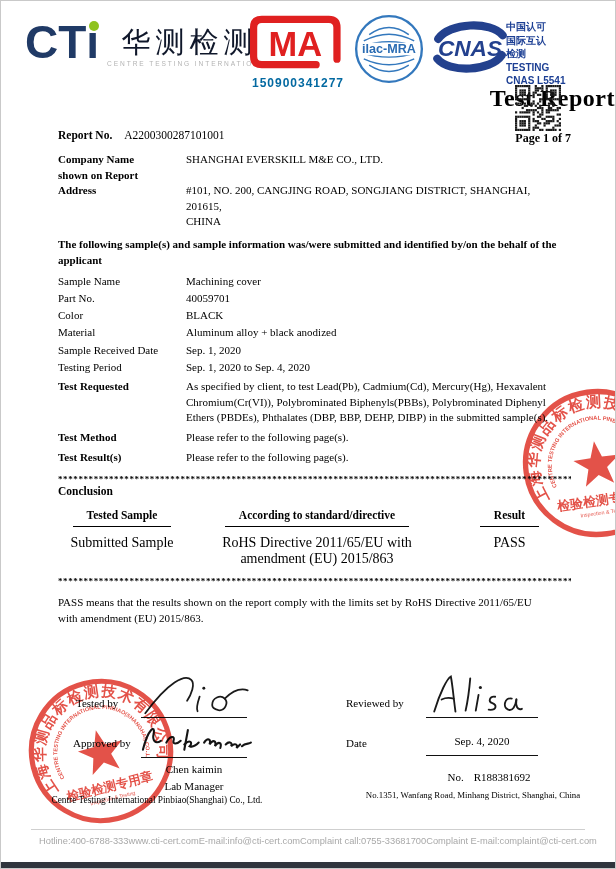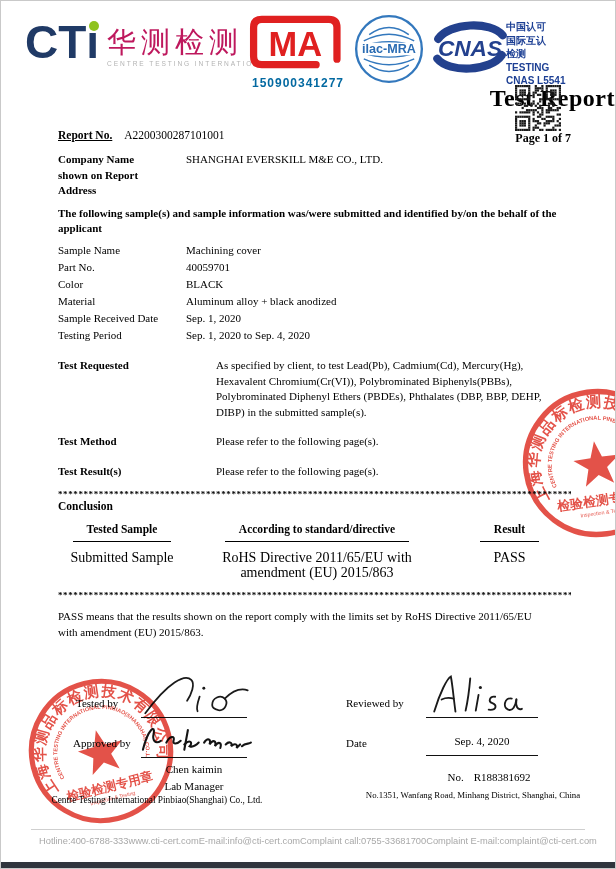--- a/index.html
+++ b/index.html
@@ -8,45 +8,45 @@
     border:1px solid #c9c9c9;box-sizing:border-box;overflow:hidden;
     font-family:"Liberation Serif",serif;color:#000;
   }
   
   .cti-logo{position:absolute;left:24px;top:18px;display:flex;align-items:flex-start;}
   .cti-mark{position:relative;font-family:"Liberation Sans",sans-serif;font-weight:800;
     font-size:46px;line-height:46px;color:#203a66;letter-spacing:0px;}
   .cti-i{font-weight:800;}
   .cti-dot{position:absolute;right:0px;top:2px;width:10px;height:10px;border-radius:50%;background:#8fc31f;}
   .cti-right{margin-left:8px;padding-top:8px;}
-  .cti-cn{font-size:29px;line-height:30px;color:#be185d;letter-spacing:5px;font-weight:500;}
+  .cti-cn{font-size:29px;line-height:30px;color:#0f172a;letter-spacing:5px;font-weight:500;text-align:center;}
   .cti-sub{font-family:"Liberation Sans",sans-serif;font-size:6.6px;letter-spacing:1.9px;color:#b3b3b3;margin-top:3px;white-space:nowrap;}
   .cma{position:absolute;left:246px;top:12px;width:102px;text-align:center;}
   .cma-number{font-family:"Liberation Sans",sans-serif;font-weight:bold;color:#0369a1;font-size:12px;letter-spacing:1px;margin-top:1px;}
   .ilac{position:absolute;left:352px;top:12px;}
   .cnas-mark{position:absolute;left:430px;top:16px;}
   .cnas-caption{position:absolute;left:505px;top:19px;font-family:"Liberation Sans",sans-serif;
     color:#1c3f94;font-weight:bold;font-size:10px;line-height:13.5px;}
   .title{position:absolute;left:0;right:0;top:84px;text-align:right;font-size:24px;font-weight:bold;letter-spacing:0.5px;}
   .qr{position:absolute;right:54px;top:84px;width:46px;height:46px;}
   .page-indicator{position:absolute;right:44px;top:130px;font-size:12px;font-weight:bold;}
   .report-no{position:absolute;left:57px;top:128px;font-size:11.5px;display:flex;}
-  .report-no .lbl{font-weight:bold;text-decoration:underline;}
+  .report-no .lbl{font-weight:bold;}
   .report-no .val{margin-left:12px;}
   
   .body{position:absolute;left:57px;right:44px;top:151px;font-size:11px;line-height:15.6px;}
   .info-row{display:flex;}
   .info-label{width:128px;flex:none;white-space:pre-line;}
   .bold{font-weight:bold;}
   .info-value{white-space:pre-line;max-width:382px;}
   .intro{font-weight:bold;margin-top:7px;max-width:505px;}
   .sample-block{margin-top:6px;}
   .sample-block .info-row{margin-bottom:1.5px;}
   .test-req{margin-top:7px;}
-  .test-row{margin-top:14px;gap:30px;}
+  .test-row{margin-top:4px;}
   .tr-value{max-width:368px;}
   
   .stars{font-size:9px;font-weight:bold;letter-spacing:0.6px;line-height:10px;white-space:nowrap;overflow:hidden;margin-top:9px;}
   .concl-heading{font-weight:bold;font-size:11.5px;}
   .concl-table{display:grid;grid-template-columns:128px 262px 1fr;margin-top:8px;text-align:center;row-gap:8px;}
   .th{font-weight:bold;font-size:11.5px;}
   .th-u{display:inline-block;border-bottom:1.6px solid #000;padding:0 14px 3px;}
   .td{font-size:14px;}
   .td-std{max-width:205px;margin:0 auto;}
   .pass-note{margin:8px 0 0;max-width:492px;font-size:11px;line-height:16px;}
@@ -372,20 +372,22 @@
   <div class="body">
 
     <div class="info-row">
       <div class="info-label bold">Company Name
 shown on Report</div>
       <div class="info-value">SHANGHAI EVERSKILL M&amp;E CO., LTD.</div>
     </div>
 
     <div class="info-row">
       <div class="info-label bold">Address</div>
+      <div class="info-value">#101, NO. 200, CANGJING ROAD, SONGJIANG DISTRICT, SHANGHAI, 201615,
+CHINA</div>
     </div>
 
     <div class="intro">The following sample(s) and sample information was/were submitted and identified by/on the behalf of the applicant</div>
 
     <div class="sample-block">
       <div class="info-row">
         <div class="info-label">Sample Name</div>
         <div class="info-value">Machining cover</div>
       </div>
       <div class="info-row">

